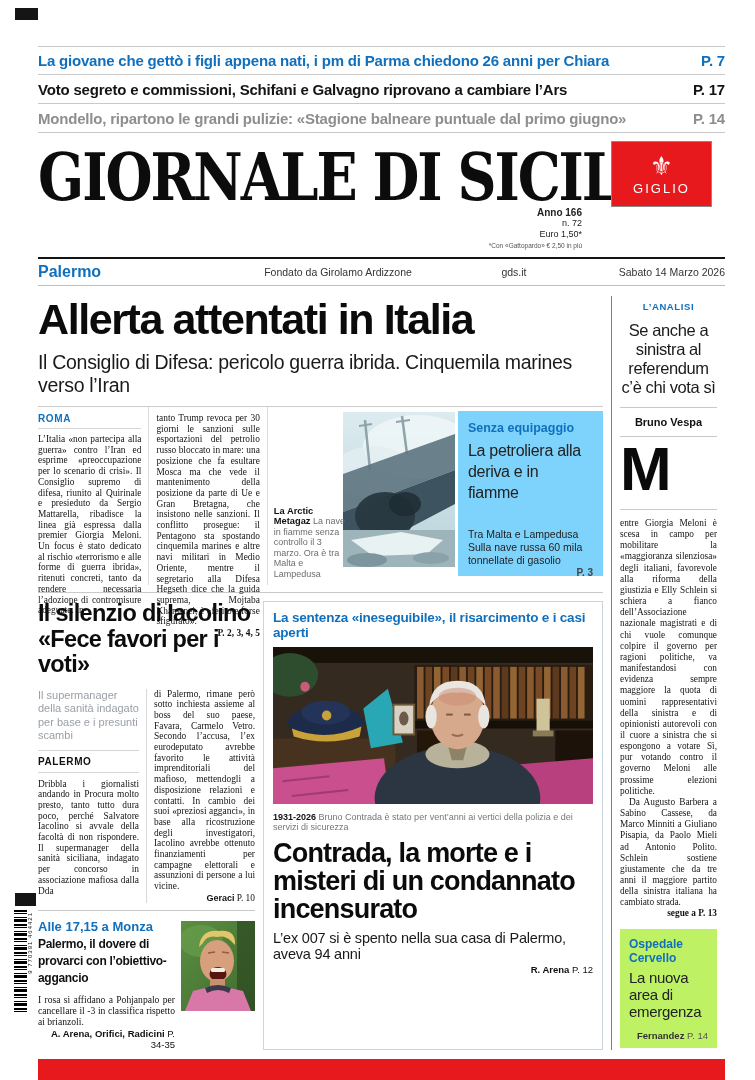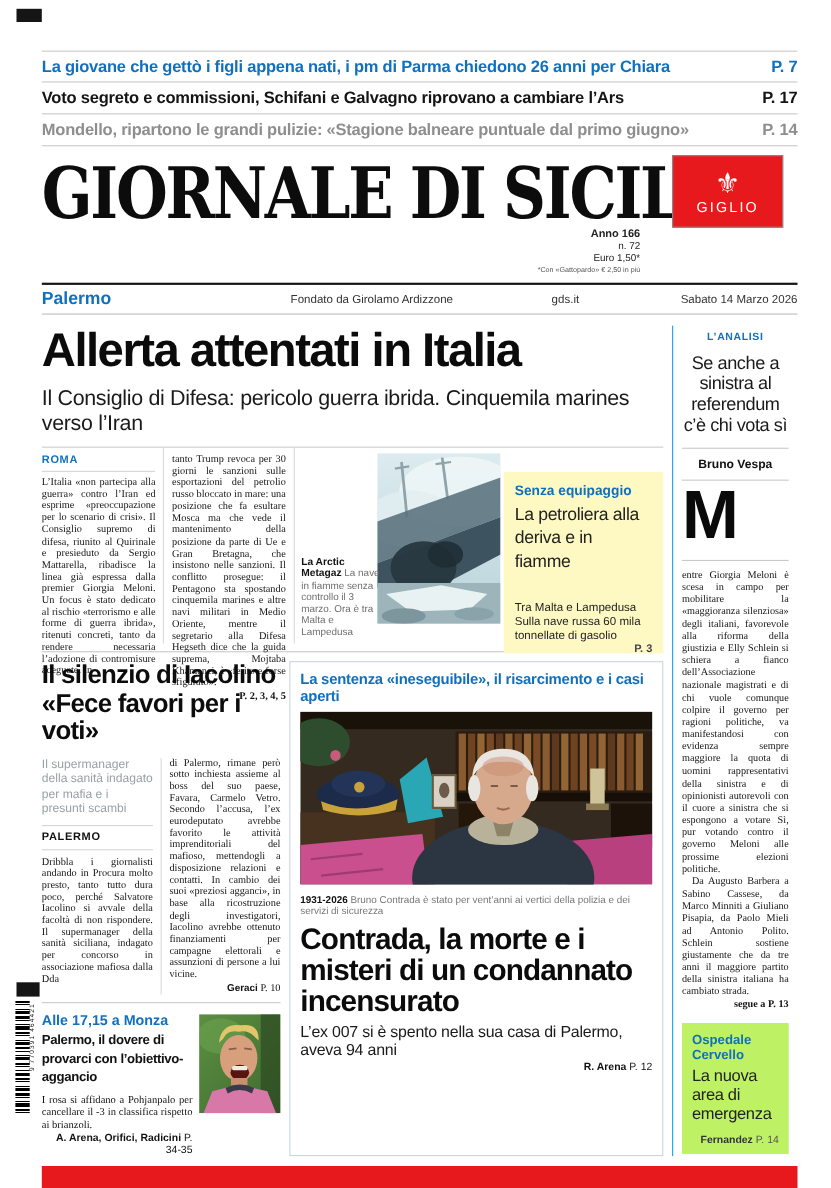--- a/index.html
+++ b/index.html
@@ -62,21 +62,21 @@
   .kicker-rule { border-bottom:1px solid #d5d5d5; padding-bottom:4px; margin-bottom:5px; margin-top:6px; }
   .bodytext { font-family:"Liberation Serif", serif; font-size:9.4px; line-height:10.7px;
               text-align:justify; color:#141414; }
   .lcol1 { width:113px; padding-right:7px; border-right:1px solid #d9d9d9; }
   .lcol2 { width:120px; padding:6px 7px 0 7px; border-right:1px solid #d9d9d9; }
   .pages-line { text-align:right; font-weight:bold; font-family:"Liberation Serif", serif; font-size:9.4px; margin-top:1px; }
   .photozone { width:193px; position:relative; }
   .shipphoto { position:absolute; right:3px; top:5px; width:112px; height:155px; }
   .shipcap { position:absolute; left:6px; bottom:6px; width:72px; font-size:9px; line-height:10.5px; color:#6e6e6e; }
   .shipcap b { color:#111; font-size:9.3px; }
-  .graybox { width:147px; background:#fef9c3; margin-top:22px; height:165px; padding:10px 10px 7px; }
+  .graybox { width:147px; background:#7dd3fc; margin-top:4px; height:165px; padding:10px 10px 7px; }
   .graybox .kicker { font-size:12.5px; letter-spacing:0; }
   .gb-title { font-size:16px; line-height:21px; color:#222; letter-spacing:-0.3px; margin-top:5px; }
   .gb-text { font-size:10.5px; line-height:13px; color:#222; margin-top:25px; }
   .gb-page { text-align:right; font-weight:bold; font-size:10px; color:#444; }
 
   .hr { border-bottom:1px solid #c9c9c9; margin:7px 0 8px; }
 
   .mid-row { display:flex; }
   .mid-left { width:224px; padding-right:7px; }
   .contrada { flex:1; border:1px solid #c9d6e0; padding:8px 9px 6px; margin-left:1px; }
@@ -225,21 +225,21 @@
 
         <div class="hr"></div>
 
         <div class="mid-row">
           <div class="mid-left">
 
             <div>
               <div class="ia-headline">Il silenzio di Iacolino «Fece favori per i voti»</div>
               <div class="ia-cols">
                 <div class="ia-left">
-                  <div class="ia-deck">Il supermanager della sanità indagato per mafia e i presunti scambi</div>
+                  <div class="ia-deck">Il supermanager della sanità indagato per base e i presunti scambi</div>
                   <div class="ia-kicker">PALERMO</div>
                   <div class="bodytext">Dribbla i giornalisti andando in Procura molto presto, tanto tutto dura poco, perché Salvatore Iacolino si avvale della facoltà di non rispondere. Il supermanager della sanità siciliana, indagato per concorso in associazione mafiosa dalla Dda</div>
                 </div>
                 <div class="ia-right">
                   <div class="bodytext">di Palermo, rimane però sotto inchiesta assieme al boss del suo paese, Favara, Carmelo Vetro. Secondo l’accusa, l’ex eurodeputato avrebbe favorito le attività imprenditoriali del mafioso, mettendogli a disposizione relazioni e contatti. In cambio dei suoi «preziosi agganci», in base alla ricostruzione degli investigatori, Iacolino avrebbe ottenuto finanziamenti per campagne elettorali e assunzioni di persone a lui vicine.</div>
                   <div class="byline-line">
                     <b>Geraci</b>
                     <span>P. 10</span>
                   </div>
                 </div>

